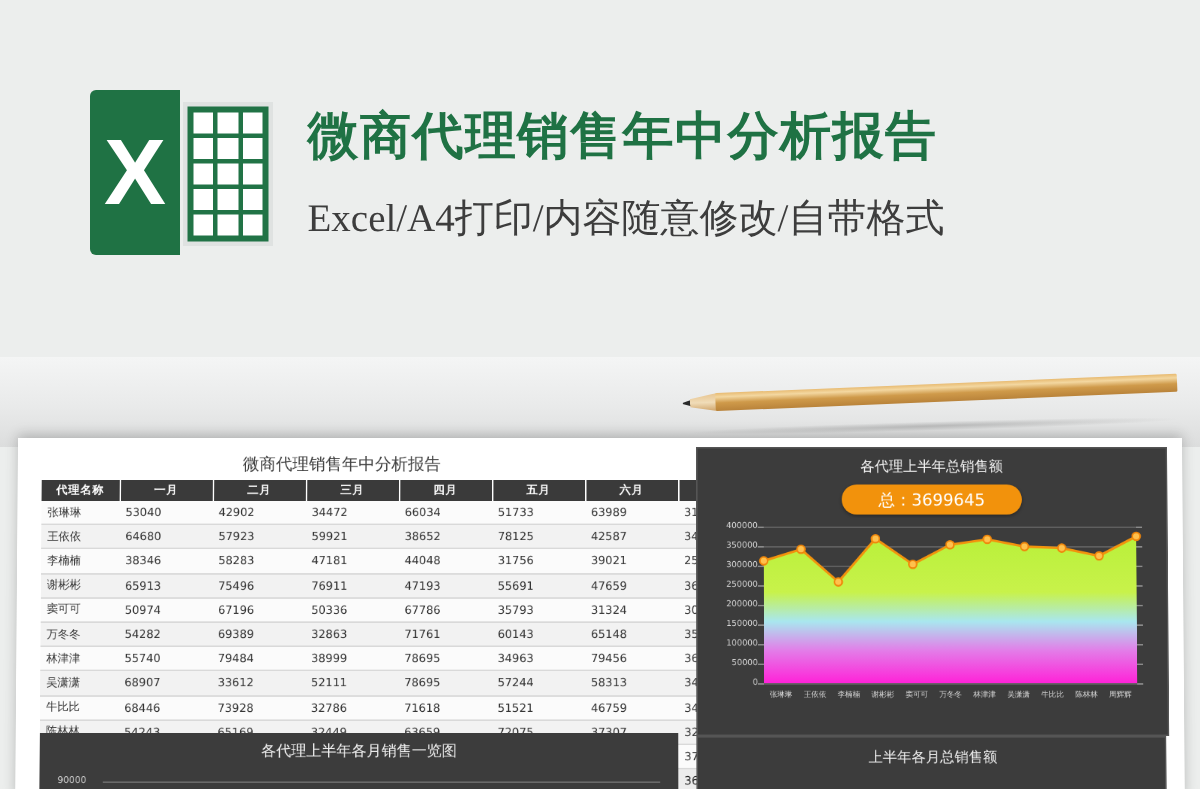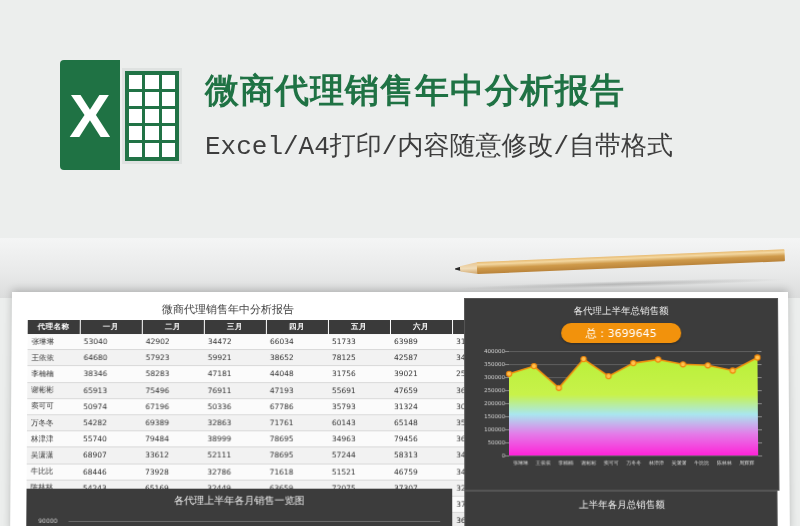--- a/index.html
+++ b/index.html
@@ -39,21 +39,21 @@
 
   #banner-title{
     position:absolute;left:205px;top:68px;
     font-size:34px;font-weight:bold;color:#1f7244;
     letter-spacing:1px;white-space:nowrap;
     font-family:"DejaVu Sans",sans-serif;
   }
   #banner-sub{
     position:absolute;left:205px;top:128px;
     font-size:26px;color:#3d3d3d;white-space:nowrap;
-    font-family:Liberation Mono, monospace;
+    font-family:Liberation Serif, serif;
   }
 
   
   #desk{
     position:absolute;left:0;top:238px;width:800px;height:60px;
     background:linear-gradient(#f4f5f5 0%,#e9eaea 55%,#dcdddd 100%);
   }
   #pencil{
     position:absolute;left:455px;top:263px;width:330px;height:12px;
     transform:rotate(-2.4deg);transform-origin:left center;

